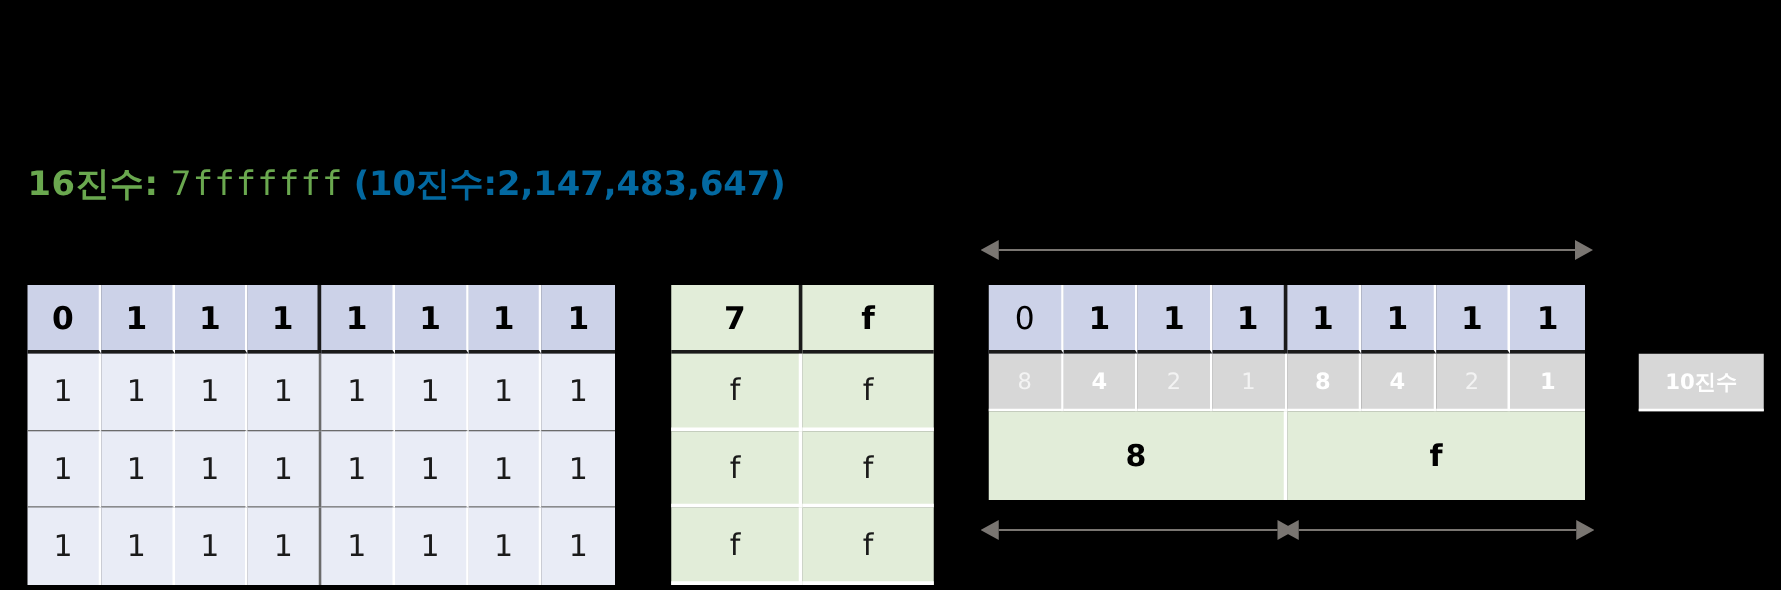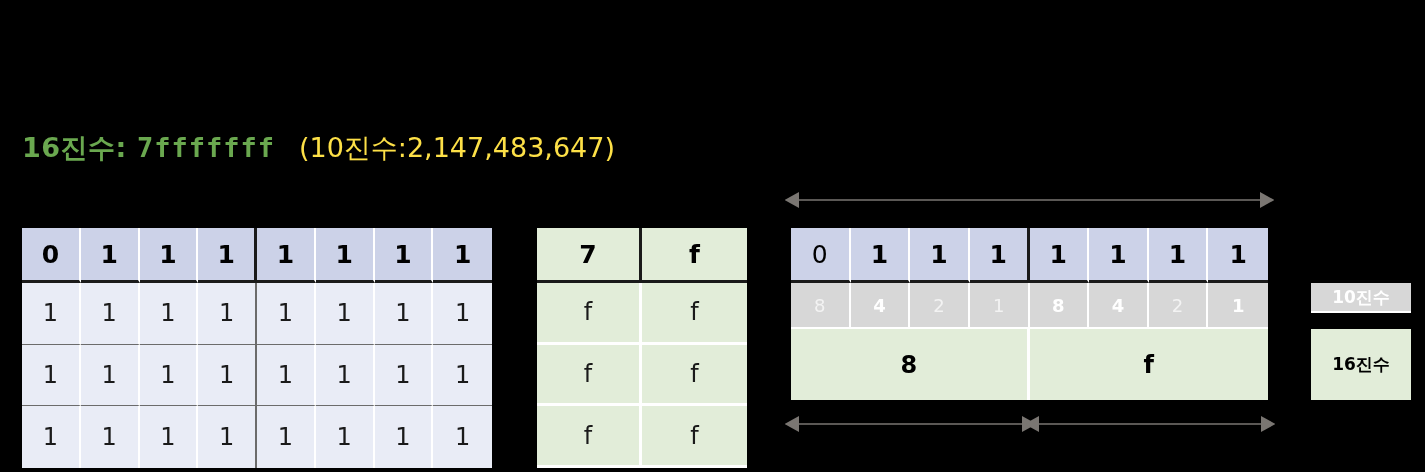--- a/index.html
+++ b/index.html
@@ -25,28 +25,28 @@
     line-height: 34px;
   }
   #title-line .hex-label {
     color: #6aa84f;
     font-weight: bold;
     letter-spacing: 0.5px;
   }
   #title-line .hex-value {
     color: #6aa84f;
     font-family: "DejaVu Sans Mono", "Liberation Mono", monospace;
-    font-weight: bold;
+    font-weight: normal;
     letter-spacing: 1px;
     margin-left: 10px;
   }
   #title-line .dec-part {
-    color: #fde047;
-    font-weight: normal;
-    margin-left: 24px;
+    color: #0369a1;
+    font-weight: bold;
+    margin-left: 8px;
     letter-spacing: 0px;
   }
 
   
   .cell {
     box-sizing: border-box;
     display: flex;
     align-items: center;
     justify-content: center;
     position: absolute;
@@ -255,22 +255,21 @@
     <div class="cell dec" style="left: 178.875px; top: 55px; width: 59.625px; height: 46px;">1</div>
     <div class="cell dec strong" style="left: 238.5px; top: 55px; width: 59.625px; height: 46px;">8</div>
     <div class="cell dec strong" style="left: 298.125px; top: 55px; width: 59.625px; height: 46px;">4</div>
     <div class="cell dec" style="left: 357.75px; top: 55px; width: 59.625px; height: 46px;">2</div>
     <div class="cell dec strong lastcol" style="left: 417.375px; top: 55px; width: 59.625px; height: 46px;">1</div>
     <div class="cell hexv" style="left: 0px; top: 101px; width: 238.5px; height: 71px;">8</div>
     <div class="cell hexv lastcol" style="left: 238.5px; top: 101px; width: 238.5px; height: 71px;">f</div>
   </div>
 
 <div id="legend">
-    <div class="cell lg lg-dec" style="left: 0px; top: 55px; width: 100px; height: 30px;">10진수</div>
-    <div class="cell lg lg-hex" style="left: 0px; top: 101px; width: 100px; height: 71px;">16진수</div>
+    <div class="cell lg lg-dec" style="left: 0px; top: 55px; width: 100px; height: 46px;">10진수</div>
   </div>
 
 <svg class="arrow-svg" style="left:791px; top:188px;" width="477" height="24" viewBox="0 0 477 24">
   <defs>
     <marker id="arrL" markerWidth="10" markerHeight="10" refX="9" refY="5" orient="auto">
       <path d="M9,0 L9,10 L0,5 z" fill="#7a7672"></path>
     </marker>
     <marker id="arrR" markerWidth="10" markerHeight="10" refX="1" refY="5" orient="auto">
       <path d="M1,0 L1,10 L10,5 z" fill="#7a7672"></path>
     </marker>

